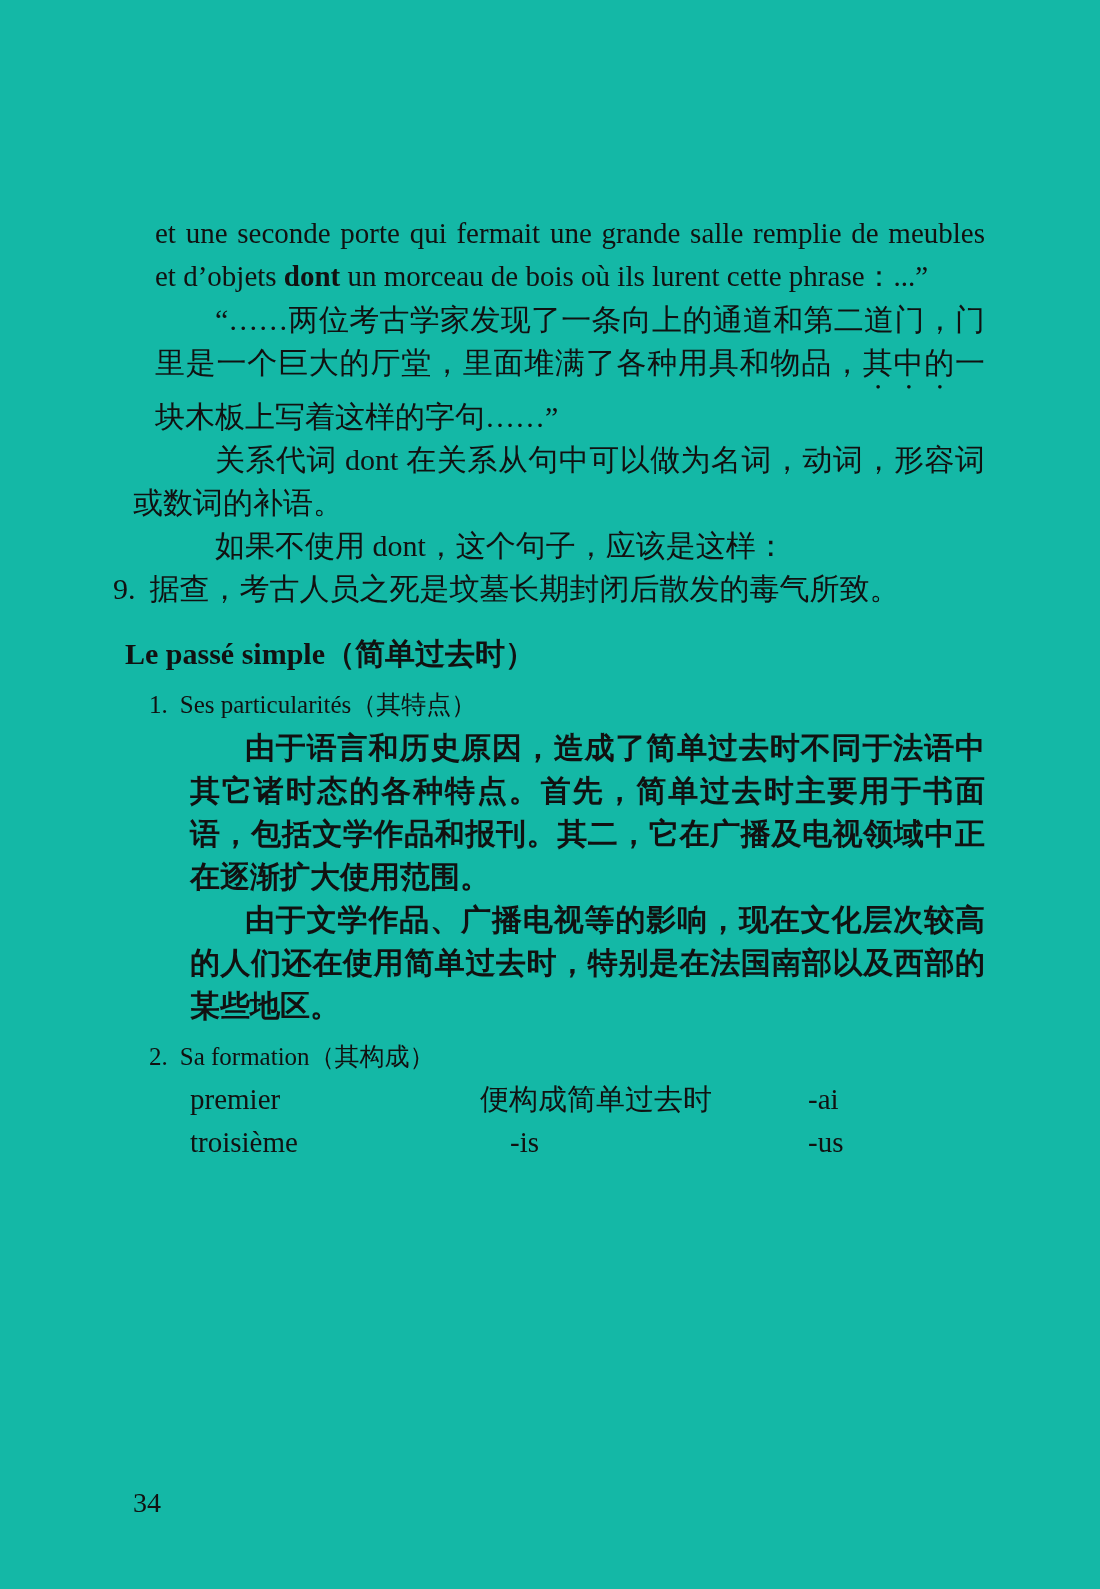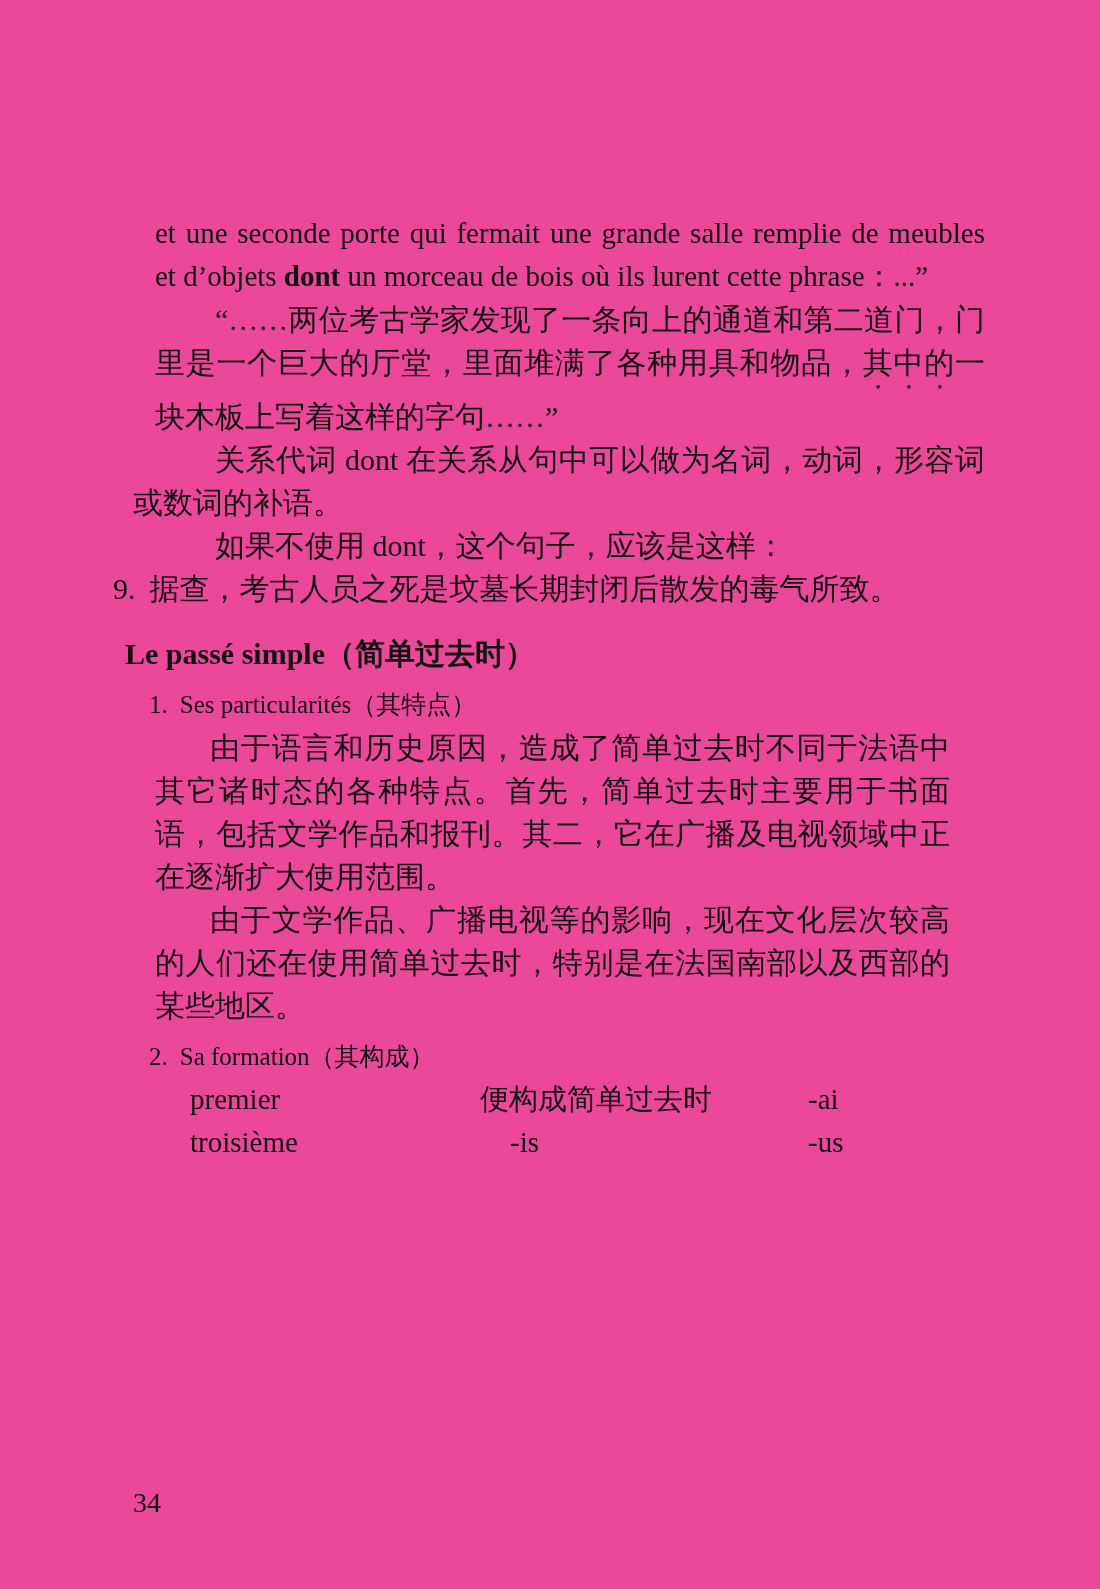--- a/index.html
+++ b/index.html
@@ -1,21 +1,21 @@
 <!DOCTYPE html>
 <html><head>
 <meta charset="utf-8">
 <style>
   html, body { margin: 0; padding: 0; background: #e8e8e8; }
   .page {
     position: relative;
     width: 1100px;
     height: 1589px;
     margin: 0 auto;
-    background: #ec4899;
+    background: #14b8a6;
     color: #111111;
     font-family: "Liberation Serif", "DejaVu Serif", serif;
     overflow: hidden;
   }
   .content {
     position: absolute;
     left: 155px;
     top: 212px;
     width: 830px;
     font-size: 29px;
@@ -52,22 +52,24 @@
     font-weight: bold;
     font-size: 30px;
   }
   .h-item {
     margin-top: 8px;
     margin-left: -6px;
     font-size: 25px;
   }
   .h-item .num { margin-right: 12px; }
   .p-body {
+    margin-left: 35px;
     width: 795px;
     text-indent: 55px;
+    font-weight: bold;
   }
   .endings {
     margin-left: 35px;
     width: 795px;
     display: grid;
     grid-template-columns: 290px 298px 207px;
     text-align: left;
   }
   .endings .cell { white-space: nowrap; }
   .endings .suffix { padding-left: 30px; }

